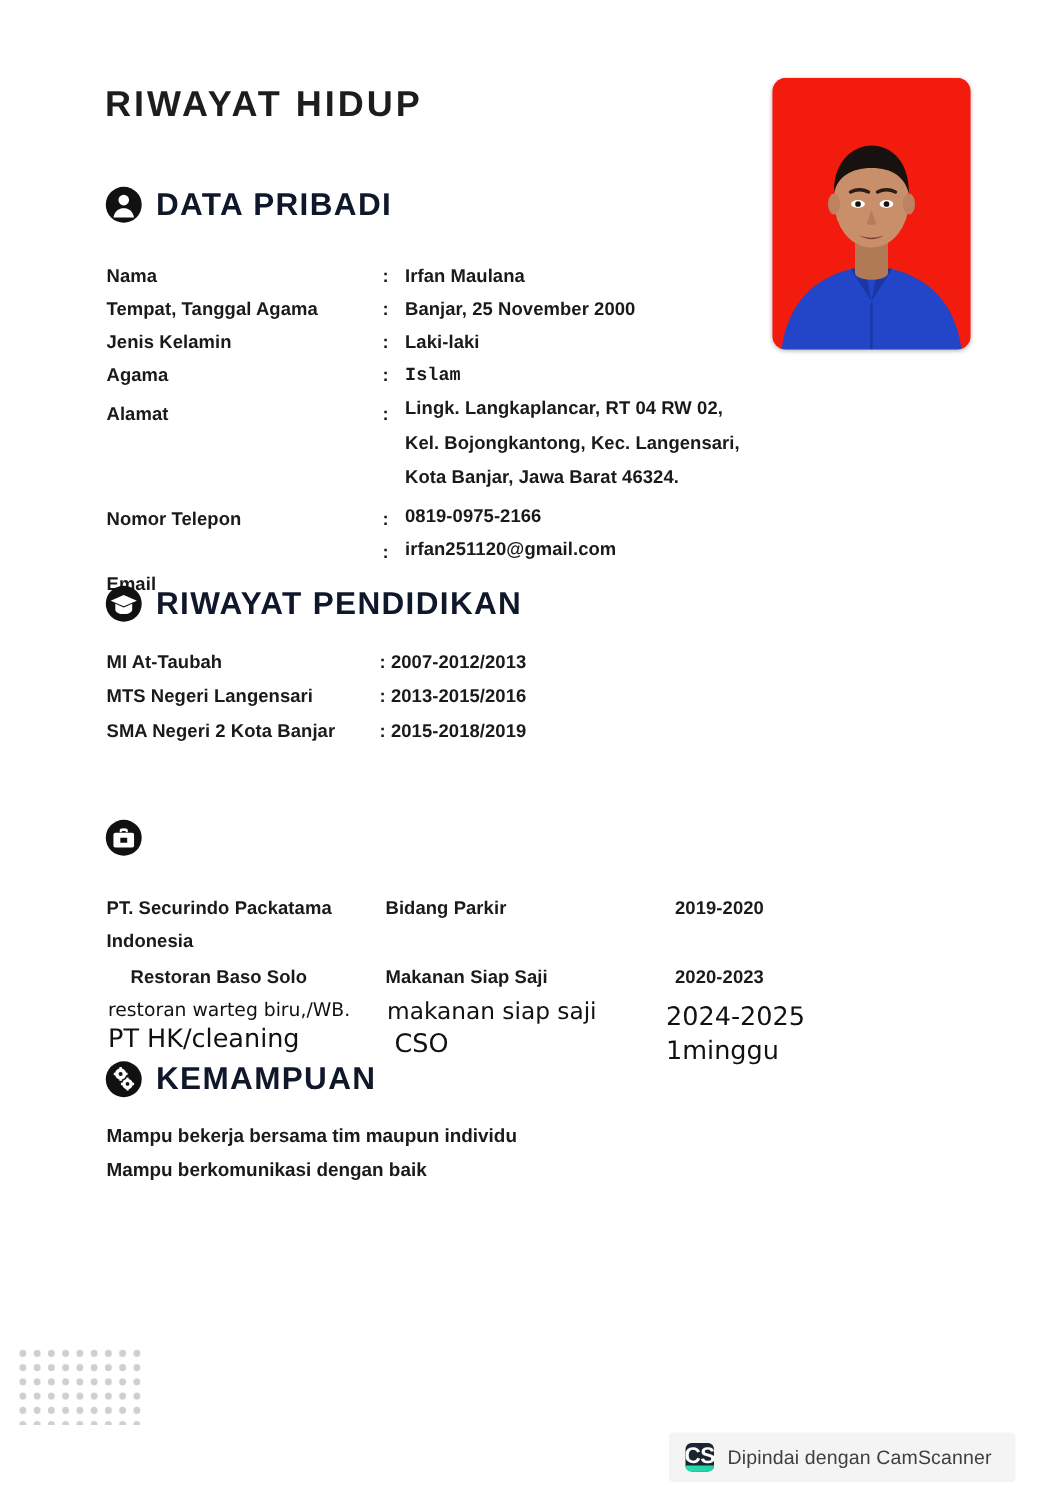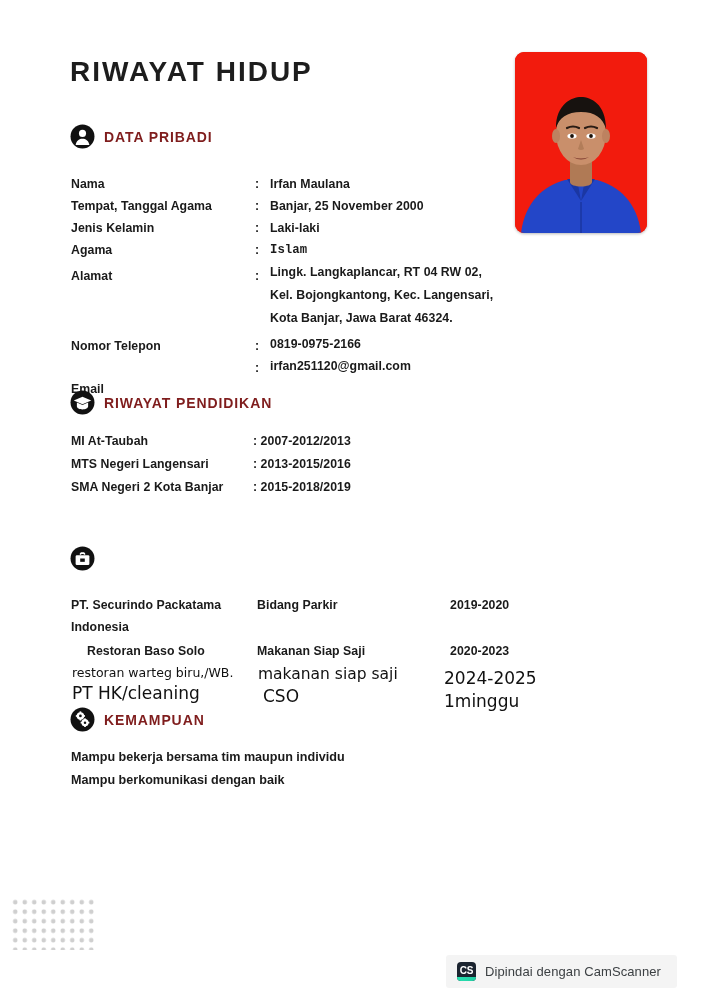--- a/index.html
+++ b/index.html
@@ -40,21 +40,21 @@
     height: 290px;
     pointer-events: none;
     opacity: .92;
   }
 
   
   .doc-title {
     position: absolute;
     left: 70px;
     top: 56px;
-    font-size: 28px;
+    font-size: 24px;
     font-weight: bold;
     letter-spacing: 2.0px;
     color: #1d1d1d;
     font-family: "Liberation Sans", sans-serif;
   }
 
   
   .photo {
     position: absolute;
     left: 515px;
@@ -74,24 +74,24 @@
     align-items: center;
     gap: 9px;
   }
   .section-head .sec-ico {
     width: 25px;
     height: 25px;
     flex: 0 0 25px;
     display: block;
   }
   .section-head .sec-label {
-    font-size: 14px;
+    font-size: 21px;
     font-weight: bold;
     letter-spacing: .9px;
-    color: #7f1d1d;
+    color: #0f172a;
   }
 
   
   .frow {
     position: absolute;
     font-size: 12.3px;
     font-weight: bold;
     color: #1a1a1a;
     white-space: nowrap;
     letter-spacing: .05px;
@@ -150,21 +150,21 @@
     background: #1b2430;
     position: relative;
     flex: 0 0 19px;
     overflow: hidden;
     display: flex;
     align-items: center;
     justify-content: center;
   }
   .cam-logo .cs-txt {
     color: #ffffff;
-    font-size: 10px;
+    font-size: 15px;
     font-weight: bold;
     letter-spacing: -0.3px;
     line-height: 1;
     position: relative;
     top: -1px;
   }
   .cam-logo .cs-bar {
     position: absolute;
     left: 0; right: 0; bottom: 0;
     height: 4px;

